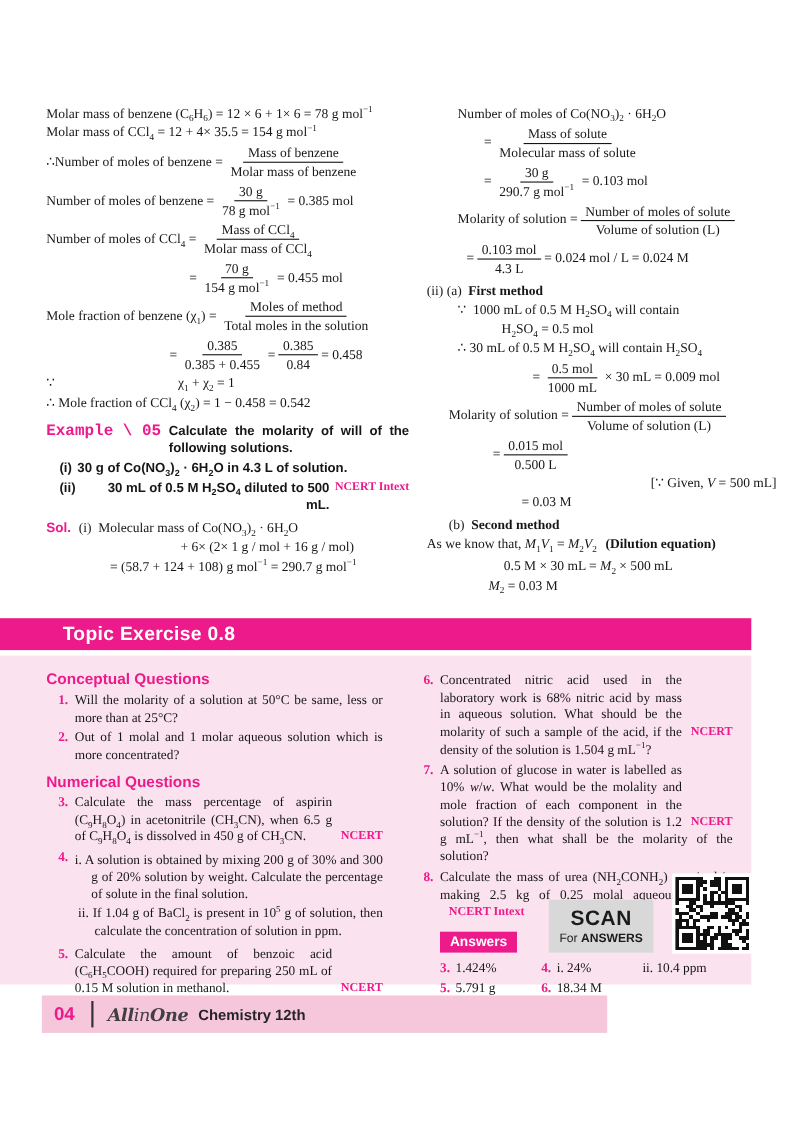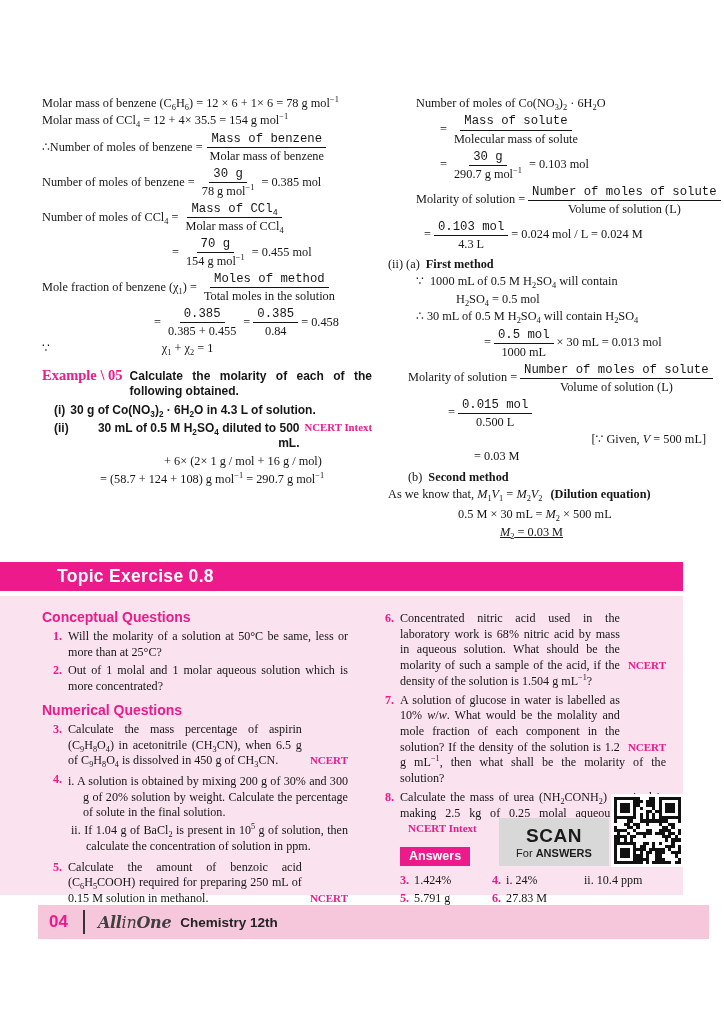--- a/index.html
+++ b/index.html
@@ -13,26 +13,26 @@
     margin:0;width:724px;height:1024px;position:relative;background:#fff;
     font-family:"Liberation Serif","DejaVu Serif",serif;color:var(--ink);
     overflow:hidden;
   }
   .col{position:absolute;font-size:12.3px;line-height:1.26;}
   #left-col{left:42px;top:94px;width:330px;}
   #right-col{left:388px;top:94px;width:326px;}
   .eq{display:flex;align-items:center;white-space:nowrap;margin:2px 0;}
   .eq .sp{display:inline-block;}
   .frac{display:inline-flex;flex-direction:column;align-items:center;margin:1px 3px;line-height:1.14;text-align:center;}
-  .frac .num{display:block;padding:0 4px 1px;border-bottom:1px solid #141414;font-family:Liberation Mono, monospace;}
+  .frac .num{display:block;padding:0 4px 1px;border-bottom:1px solid #141414;}
   .frac .den{display:block;padding:1px 4px 0;}
   sub,sup{font-size:68%;line-height:0;}
   i{font-style:italic;}
   .example-head{display:flex;align-items:baseline;gap:7px;margin:9px 0 1px;}
-  .example-tag{color:var(--pink);font-family:Liberation Serif, serif;font-weight:bold;font-size:14.5px;white-space:nowrap;}
+  .example-tag{color:var(--pink);font-family:Liberation Mono, monospace;font-weight:bold;font-size:14.5px;white-space:nowrap;}
   .example-title{font-family:"Liberation Sans",sans-serif;font-weight:bold;font-size:12px;line-height:1.3;text-align:justify;}
   .ex-item{display:flex;gap:5px;font-family:"Liberation Sans",sans-serif;font-weight:bold;font-size:12px;margin:3px 0 3px 12px;}
   .ncert{color:var(--pink);font-weight:bold;font-size:10.8px;font-family:"Liberation Serif",serif;white-space:nowrap;}
   .sol-label{color:var(--pink);font-family:"Liberation Sans",sans-serif;font-weight:bold;font-size:12.3px;margin-right:7px;}
   .bold-serif{font-weight:bold;}
   
   #banner{position:absolute;left:0;top:562px;width:683px;height:29px;background:var(--pink);
     color:#fff;font-family:"Liberation Sans",sans-serif;font-weight:bold;font-size:17.5px;
     display:flex;align-items:center;padding-left:57px;letter-spacing:.3px;}
   
@@ -45,29 +45,29 @@
   .qt{flex:1;text-align:justify;}
   .qt .tag{float:right;color:var(--pink);font-weight:bold;font-size:11px;margin-left:8px;}
   .subq{padding-left:15px;text-indent:-15px;margin:2px 0;}
   .subq2{padding-left:18px;text-indent:-15px;margin:2px 0;}
   .ans-badge{display:inline-block;background:var(--pink);color:#fff;font-family:"Liberation Sans",sans-serif;
     font-weight:bold;font-size:12.5px;padding:2px 9px 3px;margin:7px 0 4px 26px;}
   .ans-row{display:flex;margin:3px 0 3px 26px;font-size:12.1px;}
   .ans-cell{width:92px;display:flex;gap:5px;}
   .ans-cell.wide{width:auto;}
   .ans-num{color:var(--pink);font-weight:bold;}
-  #scan-box{position:absolute;left:499px;top:222px;width:110px;height:48px;background:#D8D8D8;
+  #scan-box{position:absolute;left:499px;top:222px;width:95px;height:48px;background:#D8D8D8;
     display:flex;flex-direction:column;align-items:center;justify-content:center;
     font-family:"Liberation Sans",sans-serif;color:#1b1b1b;}
   #scan-box .l1{font-weight:bold;font-size:19px;line-height:1;letter-spacing:.5px;}
   #scan-box .l2{font-size:11px;margin-top:2px;}
   #scan-box .l2 b{font-weight:bold;}
   #qr{position:absolute;left:611px;top:198px;width:73px;height:73px;background:#fff;padding:3px;}
   
-  #footer{position:absolute;left:38px;top:905px;width:671px;height:34px;background:var(--footpink);
+  #footer{position:absolute;left:38px;top:905px;width:514px;height:34px;background:var(--footpink);
     display:flex;align-items:center;}
   .pgnum{color:var(--pink);font-family:"Liberation Sans",sans-serif;font-weight:bold;font-size:17px;margin-left:11px;}
   .divider{width:2px;height:24px;background:#333;margin:0 13px 0 15px;}
   .logo{font-family:"DejaVu Serif",serif;font-style:italic;font-weight:bold;font-size:16px;color:#404040;letter-spacing:-.3px;}
   .logo .in{font-weight:normal;}
   .subject{font-family:"Liberation Sans",sans-serif;font-size:13.5px;font-weight:600;color:#242424;margin-left:9px;}
 </style>
 </head>
 <body>
 
@@ -125,36 +125,43 @@
     <span class="frac">
         <span class="num">0.385</span>
         <span class="den">0.84</span>
       </span>
     <span class="sp">= 0.458</span>
   </div>
   <div class="eq">
     <span class="sp">∵</span>
     <span class="sp" style="margin-left:112px;">χ<sub>1</sub> + χ<sub>2</sub> = 1</span>
   </div>
+  <div class="eq">
+      <span class="sp">∴ Mole fraction of CCl<sub>4</sub> (χ<sub>2</sub>) = 1 − 0.458  = 0.542</span>
+    </div>
 
   <div class="example-head">
     <span class="example-tag">Example \ 05</span>
-    <span class="example-title">Calculate the molarity of each of the following obtained.</span>
+    <span class="example-title">Calculate the molarity of will of the following solutions.</span>
   </div>
   <div class="ex-item">
     <span>(i)</span>
     <span>30 g of Co(NO<sub>3</sub>)<sub>2</sub> · 6H<sub>2</sub>O in 4.3 L of solution.</span>
   </div>
   <div class="ex-item" style="justify-content:space-between;">
     <span style="display:flex;gap:5px;text-align:right;">
         <span>(ii)</span>
         <span>30 mL of 0.5 M H<sub>2</sub>SO<sub>4</sub> diluted to 500 mL.</span>
       </span>
     <span class="ncert">NCERT Intext</span>
   </div>
+  <div class="eq" style="margin-top:6px;">
+    <span class="sol-label">Sol.</span>
+    <span class="sp">(i)&nbsp;&nbsp;Molecular mass of Co(NO<sub>3</sub>)<sub>2</sub> · 6H<sub>2</sub>O</span>
+  </div>
   <div class="eq" style="margin-left:122px;">
       <span class="sp">+ 6× (2× 1 g / mol + 16 g / mol)</span>
     </div>
   <div class="eq" style="margin-left:58px;">
       <span class="sp">= (58.7 + 124 + 108) g mol<sup>−1</sup>  = 290.7 g mol<sup>−1</sup></span>
     </div>
 </div>
 
 <div class="col" id="right-col">
   <div class="eq" style="margin-left:28px;">
@@ -202,21 +209,21 @@
     </div>
   <div class="eq" style="margin-left:28px;">
       <span class="sp">∴ 30 mL of 0.5 M H<sub>2</sub>SO<sub>4</sub> will contain H<sub>2</sub>SO<sub>4</sub></span>
     </div>
   <div class="eq" style="margin-left:96px;">
     <span class="sp">=</span>
     <span class="frac">
         <span class="num">0.5 mol</span>
         <span class="den">1000 mL</span>
       </span>
-    <span class="sp">× 30 mL = 0.013 mol</span>
+    <span class="sp">× 30 mL = 0.009 mol</span>
   </div>
   <div class="eq" style="margin-left:20px;">
     <span class="sp">Molarity of solution =</span>
     <span class="frac">
         <span class="num">Number of moles of solute</span>
         <span class="den">Volume of solution (L)</span>
       </span>
   </div>
   <div class="eq" style="margin-left:60px;">
     <span class="sp">=</span>
@@ -235,21 +242,21 @@
     <span class="sp">(b)</span>
     <span class="sp bold-serif" style="margin-left:6px;">Second method</span>
   </div>
   <div class="eq" style="">
     <span class="sp">As we know that, <i>M</i><sub>1</sub><i>V</i><sub>1</sub> = <i>M</i><sub>2</sub><i>V</i><sub>2</sub></span>
     <span class="sp bold-serif" style="margin-left:8px;">(Dilution equation)</span>
   </div>
   <div class="eq" style="margin-left:70px;margin-top:4px;">
       <span class="sp">0.5 M × 30 mL = <i>M</i><sub>2</sub> × 500 mL</span>
     </div>
-  <div class="eq" style="margin-left:112px;margin-top:3px;text-decoration:underline;">
+  <div class="eq" style="margin-left:56px;margin-top:3px;">
       <span class="sp"><i>M</i><sub>2</sub>  = 0.03 M</span>
     </div>
 </div>
 
 <div id="banner">
   <span>Topic Exercise 0.8</span>
 </div>
 
 <div id="exercise">
   <div id="ex-left">
@@ -307,21 +314,21 @@
           <span>ii. 10.4 ppm</span>
         </span>
     </div>
     <div class="ans-row">
       <span class="ans-cell">
           <span class="ans-num">5.</span>
           <span>5.791 g</span>
         </span>
       <span class="ans-cell">
           <span class="ans-num">6.</span>
-          <span>27.83 M</span>
+          <span>18.34 M</span>
         </span>
     </div>
     <div class="ans-row">
       <span class="ans-cell">
           <span class="ans-num">7.</span>
           <span>0.67 M</span>
         </span>
       <span class="ans-cell">
           <span class="ans-num">8.</span>
           <span>37.5 g</span>

